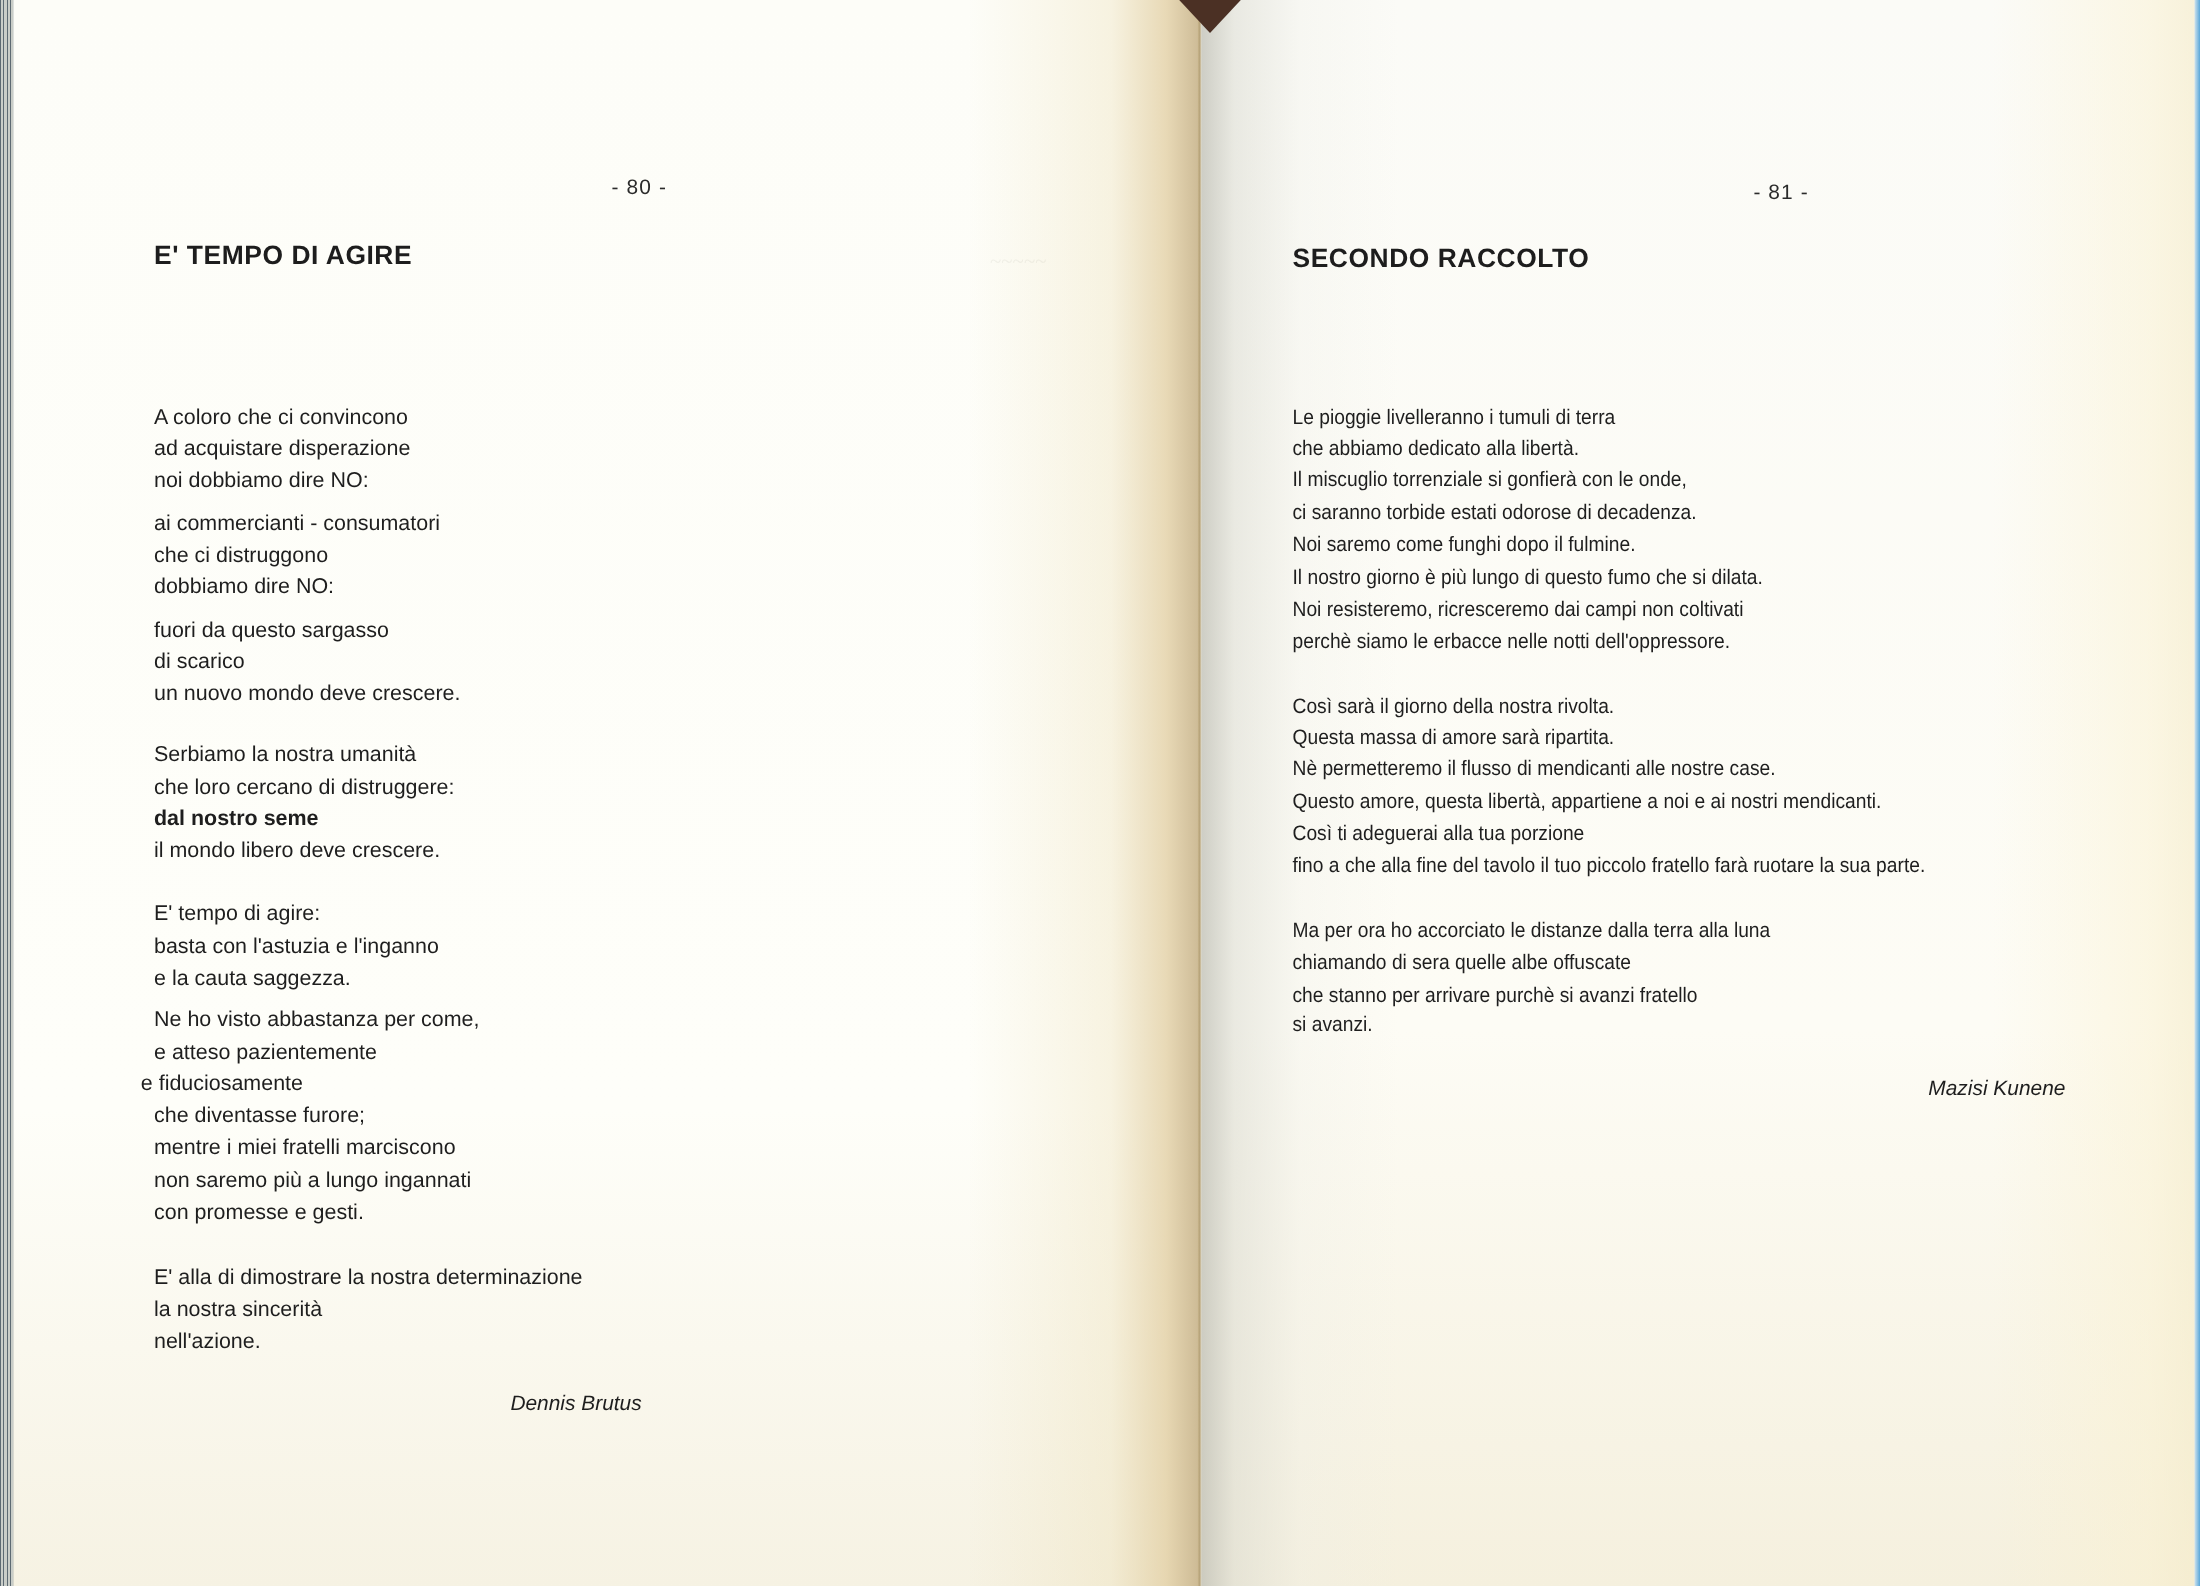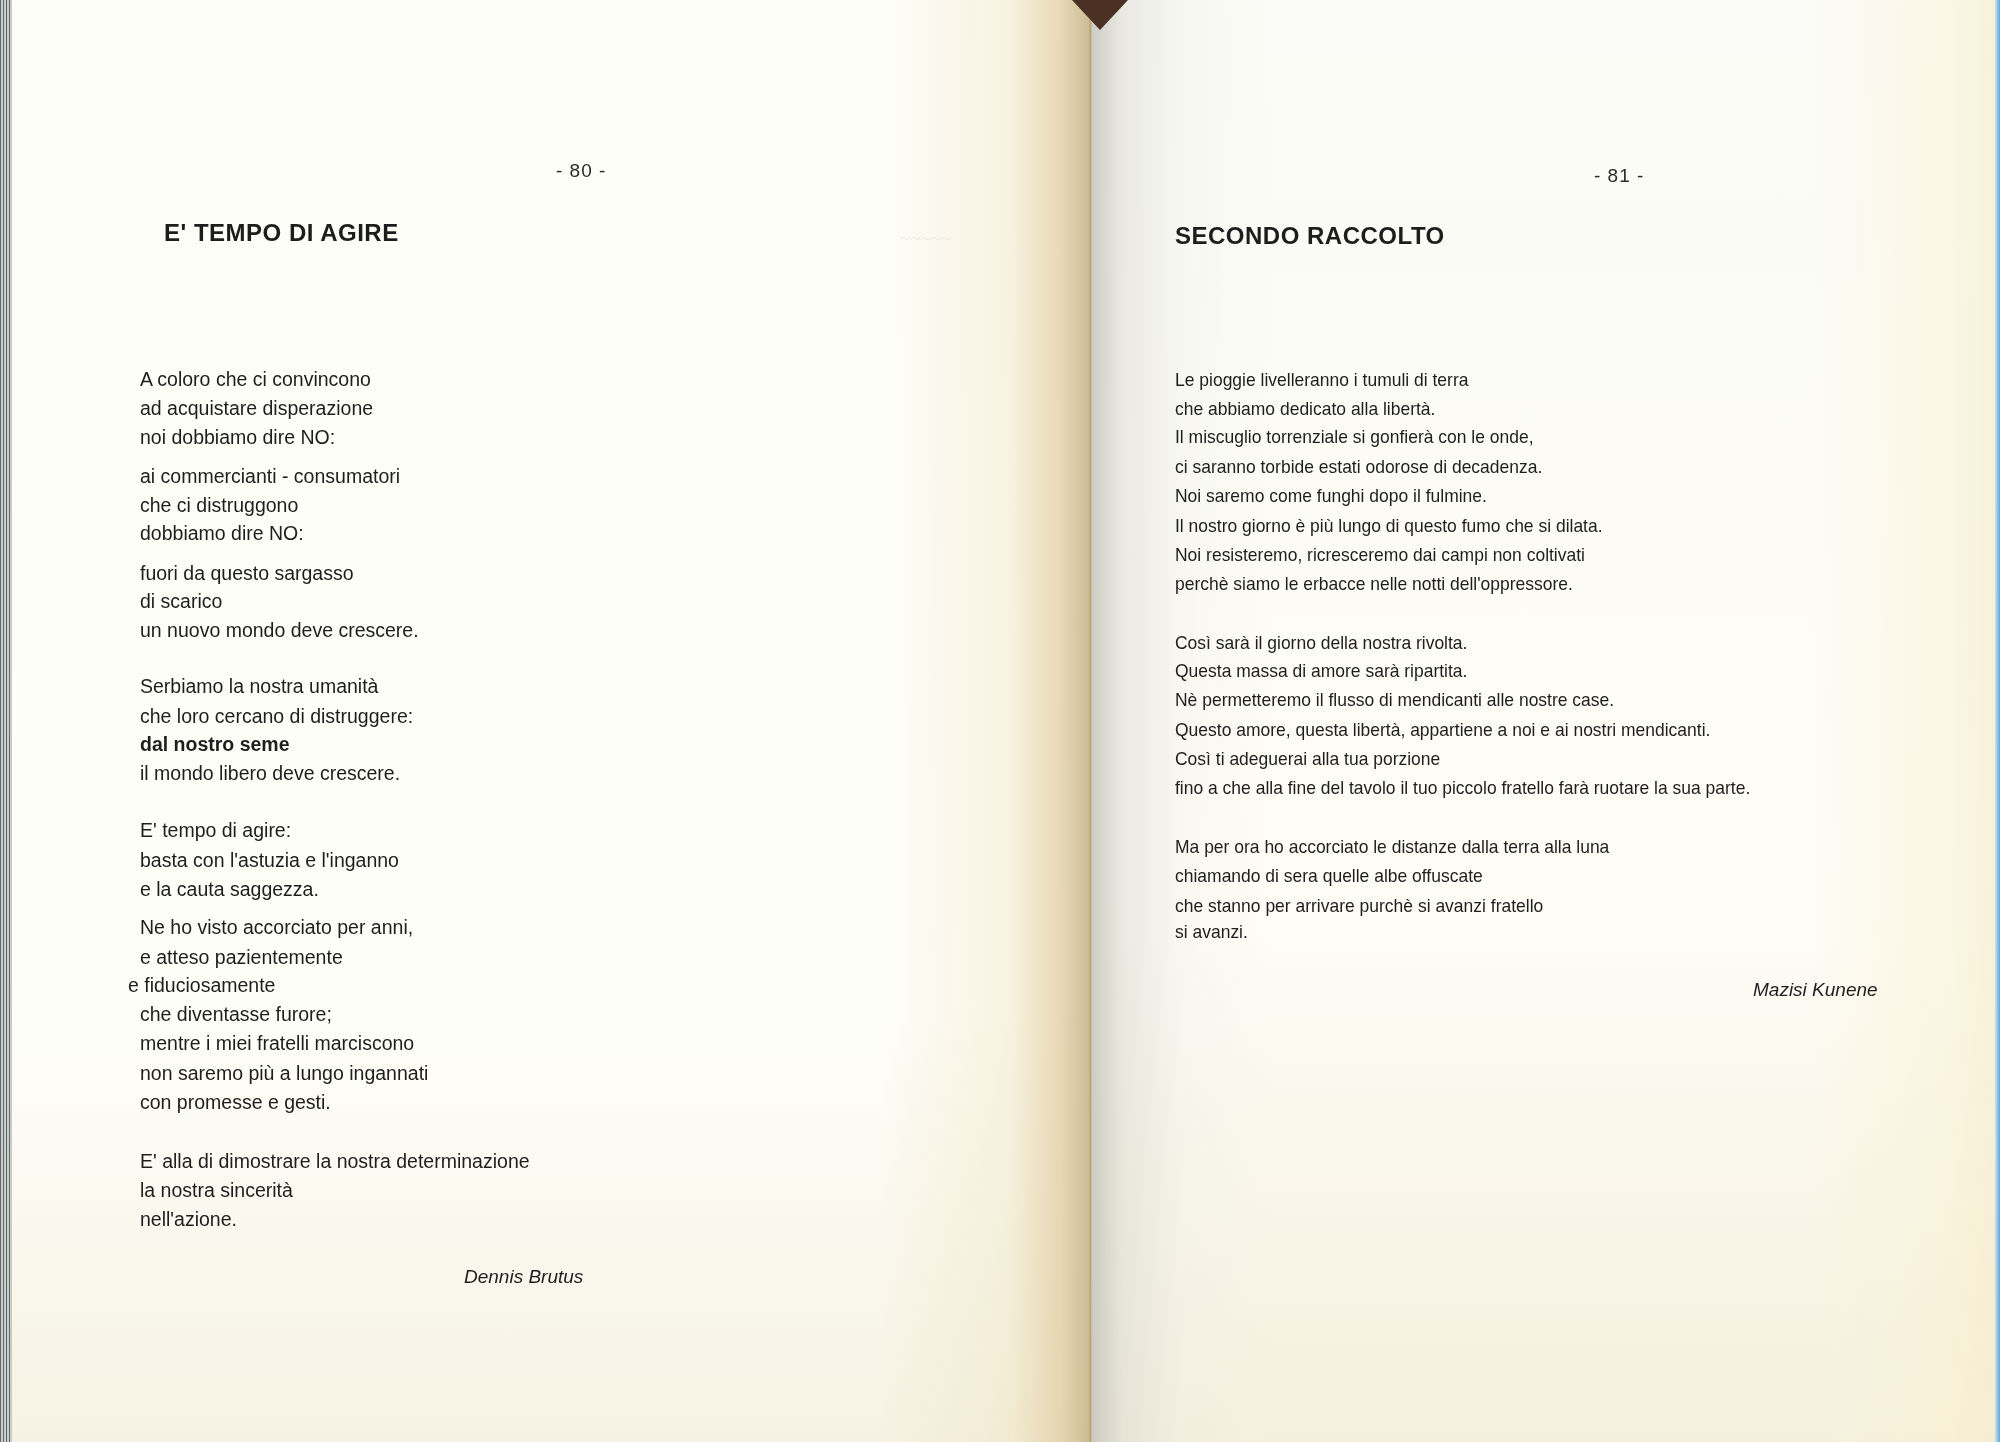--- a/index.html
+++ b/index.html
@@ -63,21 +63,21 @@
   </style>
 </head>
 <body>
 
 <div class="spread">
 
   <div class="page page-left">
     <div class="page-edges"></div>
 
     <div class="page-number" style="left:556px; top:160px;">- 80 -</div>
-    <div class="poem-title" style="left:140px; top:219px;margin-left:24px;">E' TEMPO DI AGIRE</div>
+    <div class="poem-title" style="left:140px; top:219px;">E' TEMPO DI AGIRE</div>
 
     <div class="left-page-text">
       <div class="poem-line" style="left:140px; top:367px;">A coloro che ci convincono</div>
       <div class="poem-line" style="left:140px; top:396px;">ad acquistare disperazione</div>
       <div class="poem-line" style="left:140px; top:425px;">noi dobbiamo dire NO:</div>
 
       <div class="poem-line" style="left:140px; top:464px;">ai commercianti - consumatori</div>
       <div class="poem-line" style="left:140px; top:493px;">che ci distruggono</div>
       <div class="poem-line" style="left:140px; top:521px;">dobbiamo dire NO:</div>
 
@@ -87,21 +87,21 @@
 
       <div class="poem-line" style="left:140px; top:674px;">Serbiamo la nostra umanità</div>
       <div class="poem-line" style="left:140px; top:704px;">che loro cercano di distruggere:</div>
       <div class="poem-line" style="left:140px; top:732px;font-weight:bold;">dal nostro seme</div>
       <div class="poem-line" style="left:140px; top:761px;">il mondo libero deve crescere.</div>
 
       <div class="poem-line" style="left:140px; top:818px;">E' tempo di agire:</div>
       <div class="poem-line" style="left:140px; top:848px;">basta con l'astuzia e l'inganno</div>
       <div class="poem-line" style="left:140px; top:877px;">e la cauta saggezza.</div>
 
-      <div class="poem-line" style="left:140px; top:915px;">Ne ho visto accorciato per anni,</div>
+      <div class="poem-line" style="left:140px; top:915px;">Ne ho visto abbastanza per come,</div>
       <div class="poem-line" style="left:140px; top:945px;">e atteso pazientemente</div>
       <div class="poem-line" style="left:128px; top:973px;">e fiduciosamente</div>
       <div class="poem-line" style="left:140px; top:1002px;">che diventasse furore;</div>
       <div class="poem-line" style="left:140px; top:1031px;">mentre i miei fratelli marciscono</div>
       <div class="poem-line" style="left:140px; top:1061px;">non saremo più a lungo ingannati</div>
       <div class="poem-line" style="left:140px; top:1090px;">con promesse e gesti.</div>
 
       <div class="poem-line" style="left:140px; top:1149px;">E' alla di dimostrare la nostra determinazione</div>
       <div class="poem-line" style="left:140px; top:1178px;">la nostra sincerità</div>
       <div class="poem-line" style="left:140px; top:1207px;">nell'azione.</div>

